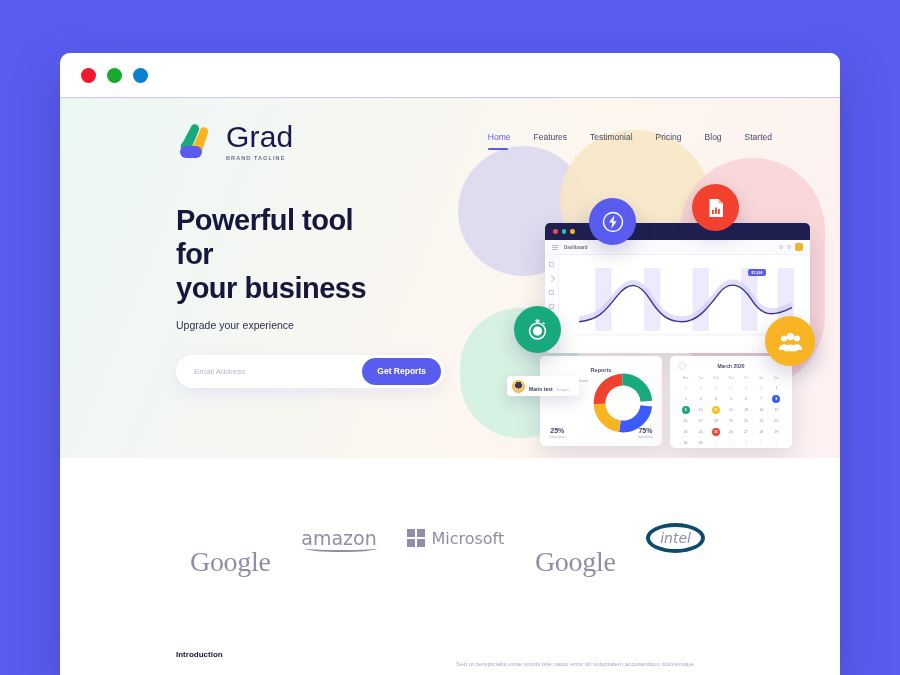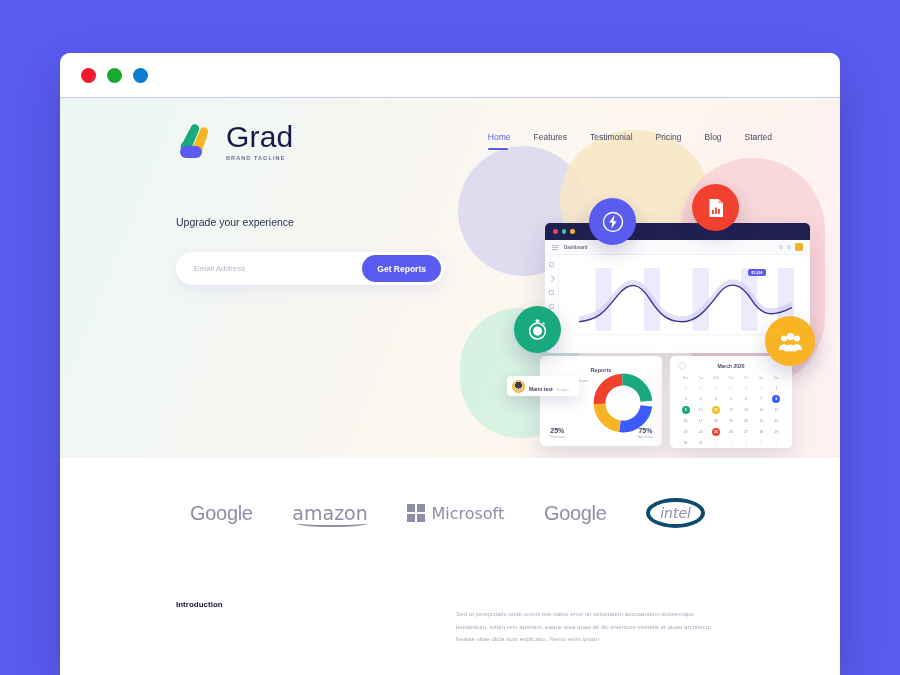--- a/index.html
+++ b/index.html
@@ -216,21 +216,21 @@
   #float-report { left: 207px; top: 60px; width: 47px; height: 47px; background: #f2412f; }
   #float-timer { left: 29px; top: 182px; width: 47px; height: 47px; background: #19a97e; }
   #float-team { left: 280px; top: 192px; width: 50px; height: 50px; background: #f9b424; }
 
   
   #logos-strip {
     display: flex; align-items: center; justify-content: space-between;
     padding: 40px 135px 0 130px;
   }
   .logo-item { color: #8d8fa6; display: flex; align-items: center; gap: 6px; }
-  .logo-google { font-size: 20px; letter-spacing: -.3px; font-family: Liberation Sans, sans-serif; }
+  .logo-google { font-size: 28px; letter-spacing: -.3px; font-family: Liberation Serif, serif; margin-top: 48px; }
   .logo-amazon { font-size: 19px; position: relative; font-family: "DejaVu Sans", sans-serif; }
   .logo-amazon .smile {
     position: absolute; left: 4px; right: 0; bottom: -3px; height: 7px;
     border-bottom: 2px solid #8d8fa6; border-radius: 0 0 50% 50%;
   }
   #microsoft-tiles { display: grid; grid-template-columns: 8px 8px; grid-gap: 2px; }
   #microsoft-tiles i { display: block; width: 8px; height: 8px; background: #8d8fa6; }
   .logo-microsoft-text { font-size: 16px; font-family: "DejaVu Sans", sans-serif; }
   #logo-intel { font-size: 14px; font-style: italic; border: 4px solid #0c4a6e;
     border-radius: 50%; padding: 3px 10px; font-family: "DejaVu Sans", sans-serif; }
@@ -284,20 +284,22 @@
           <span class="nav-item active">Home</span>
           <span class="nav-item">Features</span>
           <span class="nav-item">Testimonial</span>
           <span class="nav-item">Pricing</span>
           <span class="nav-item">Blog</span>
           <span class="nav-item">Started</span>
         </nav>
       </header>
 
       <div id="hero-copy">
+        <h1 id="hero-title">Powerful tool for
+your business</h1>
         <p id="hero-subtitle">Upgrade your experience</p>
         <form id="signup-form">
           <input id="email-input" type="text" placeholder="Email Address" style="">
           <button id="get-started-button">Get Reports</button>
         </form>
       </div>
 
       <div id="dashboard-art">
 
         <div id="dashboard-window">

